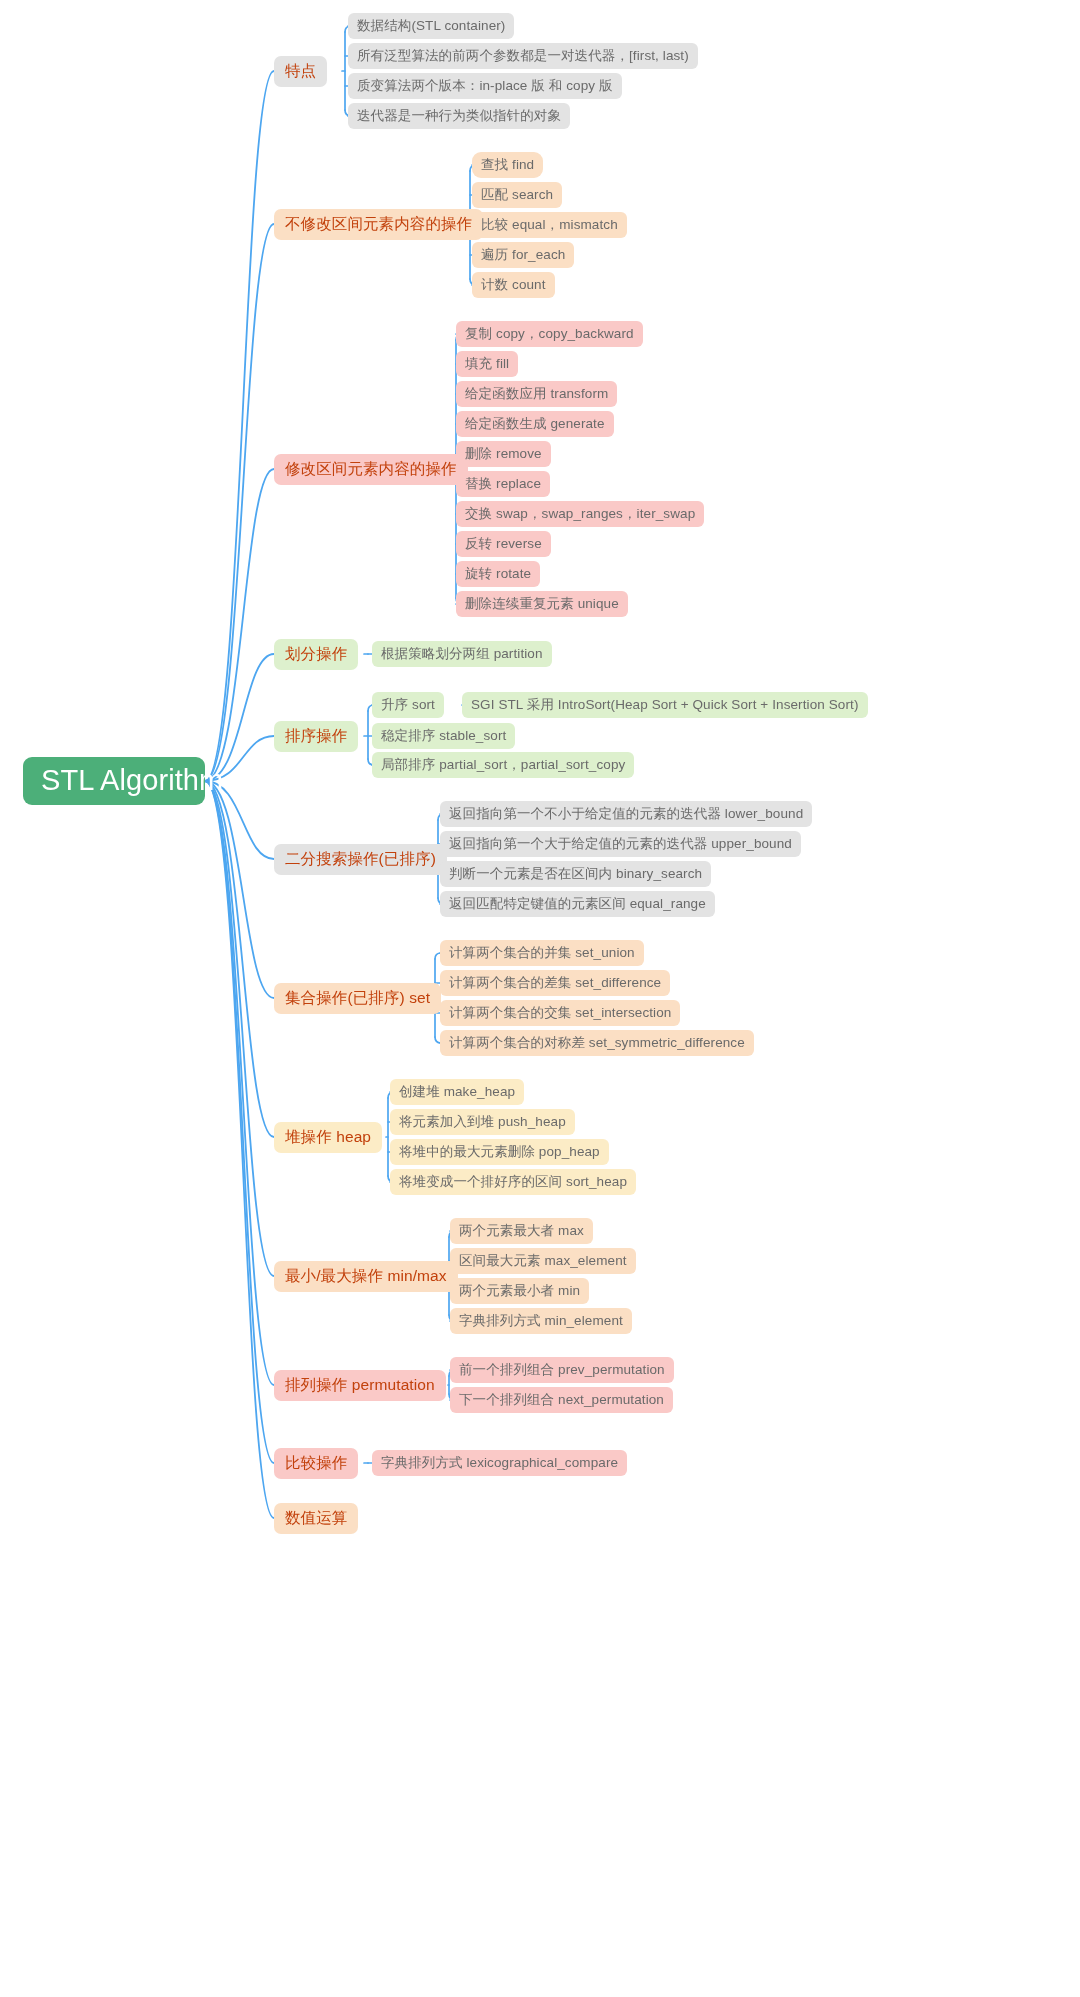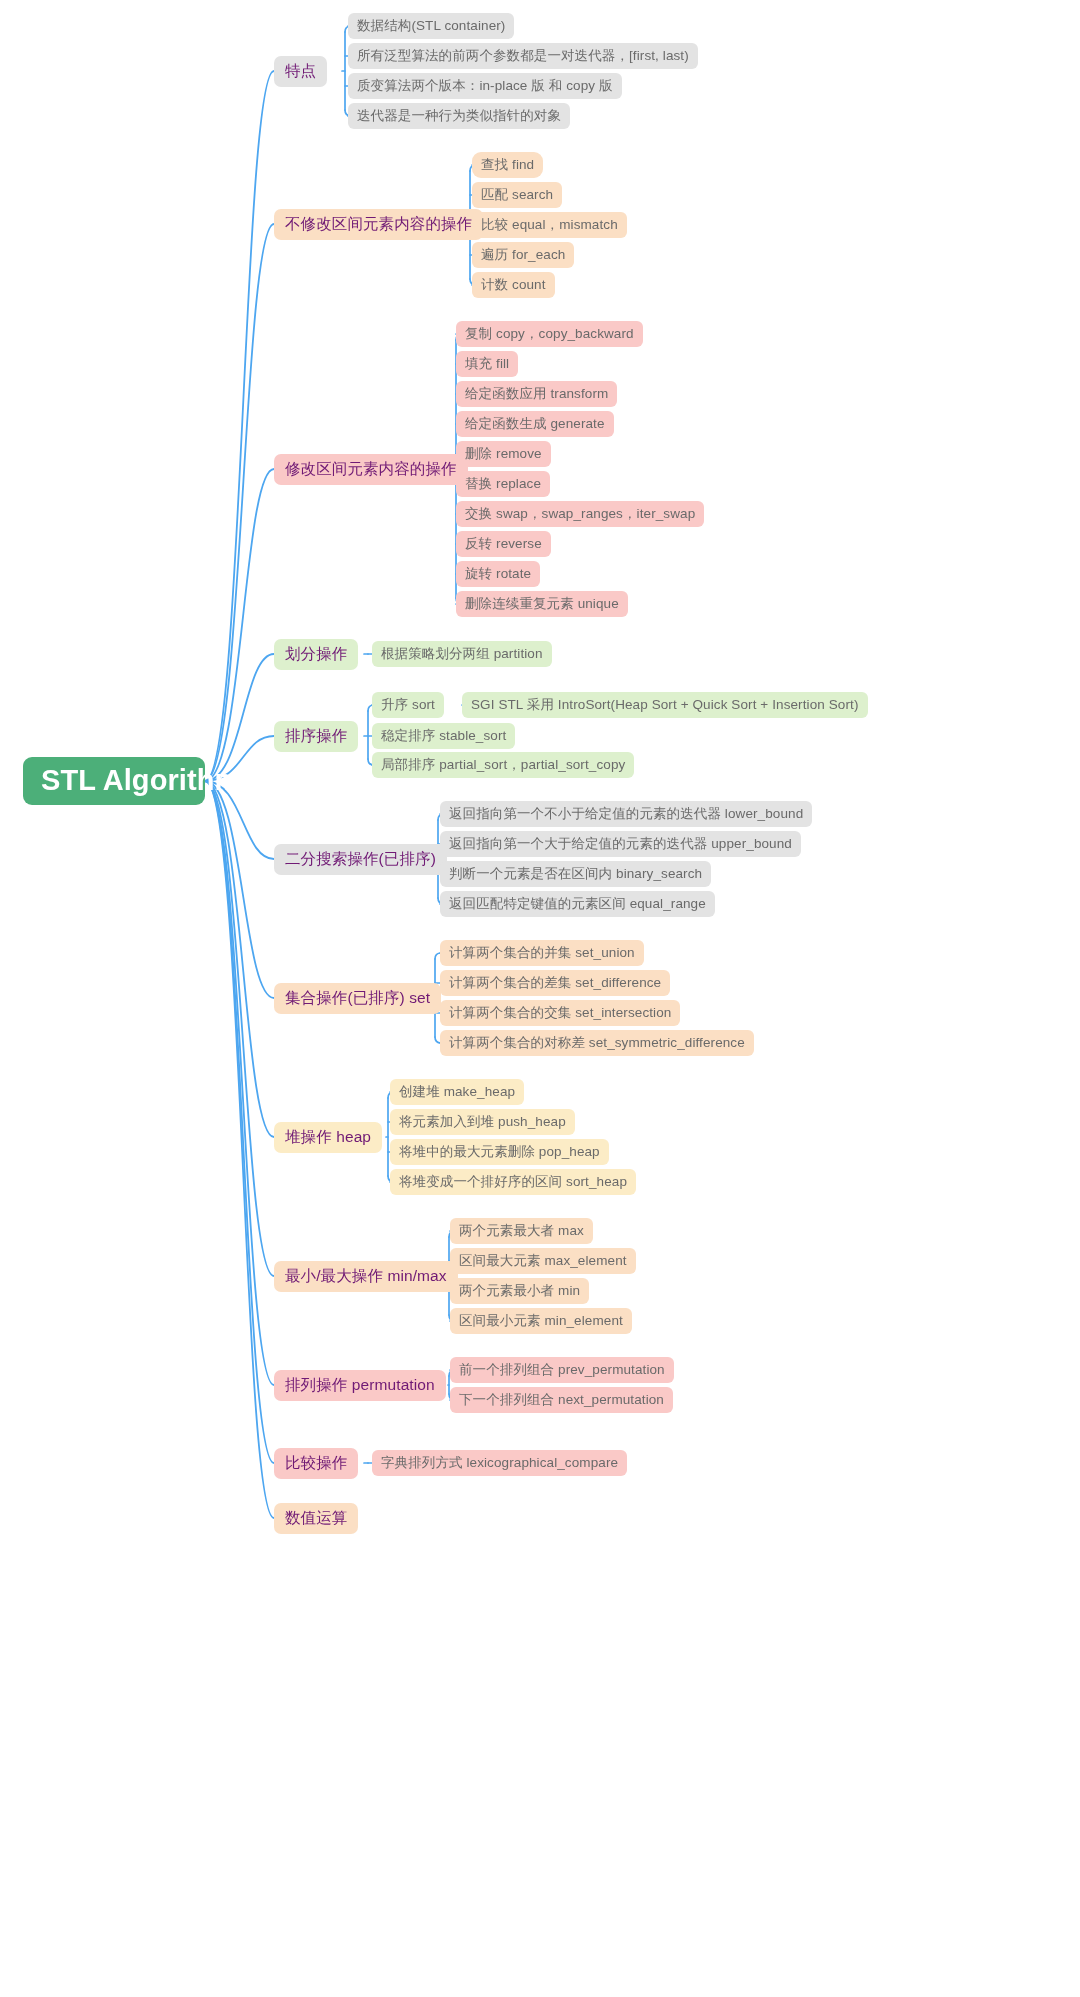--- a/index.html
+++ b/index.html
@@ -20,26 +20,26 @@
     padding:0 11px;
     letter-spacing:0.1px;
   }
   .root{
     background:#4CAF79;
     color:#ffffff;
     font-size:29px;
     border-radius:9px;
     padding:0 18px;
     height:48px;
-    font-weight:700;
+    font-weight:400;
   }
   .branch{
     font-size:15.5px;
     height:31px;
-    color:#701a75;
+    color:#c2410c;
     align-items:center;
   }
   .leaf{
     font-size:13.5px;
     height:26px;
     color:#6a6a6a;
     border-radius:6px;
     padding:4px 9px;
   }
   .c-gray{background:#e3e3e3;}
@@ -289,21 +289,21 @@
       <div class="node leaf c-peach" style="left: 450px; top: 1218px;">
         <span>两个元素最大者 max</span>
       </div>
       <div class="node leaf c-peach" style="left: 450px; top: 1248px;">
         <span>区间最大元素 max_element</span>
       </div>
       <div class="node leaf c-peach" style="left: 450px; top: 1278px;">
         <span>两个元素最小者 min</span>
       </div>
       <div class="node leaf c-peach" style="left: 450px; top: 1308px;">
-        <span>区间最小元素 min_element</span>
+        <span>字典排列方式 min_element</span>
       </div>
       <div class="node branch c-pink" style="left: 274px; top: 1369.5px;">
         <span>排列操作 permutation</span>
       </div>
       <div class="node leaf c-pink" style="left: 450px; top: 1357px;">
         <span>前一个排列组合 prev_permutation</span>
       </div>
       <div class="node leaf c-pink" style="left: 450px; top: 1387px;">
         <span>下一个排列组合 next_permutation</span>
       </div>

